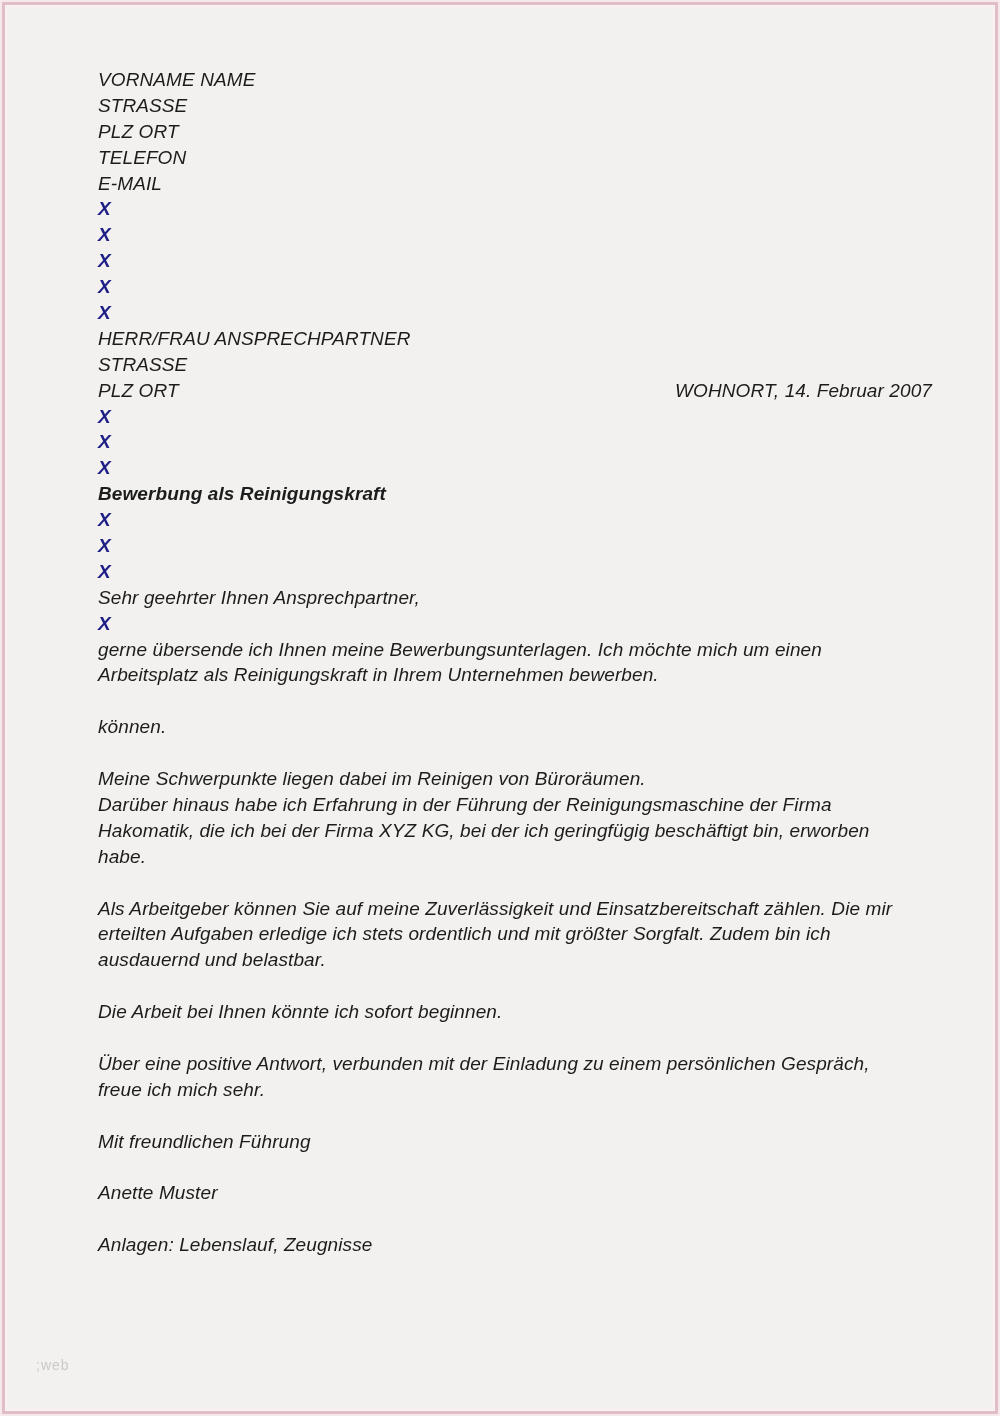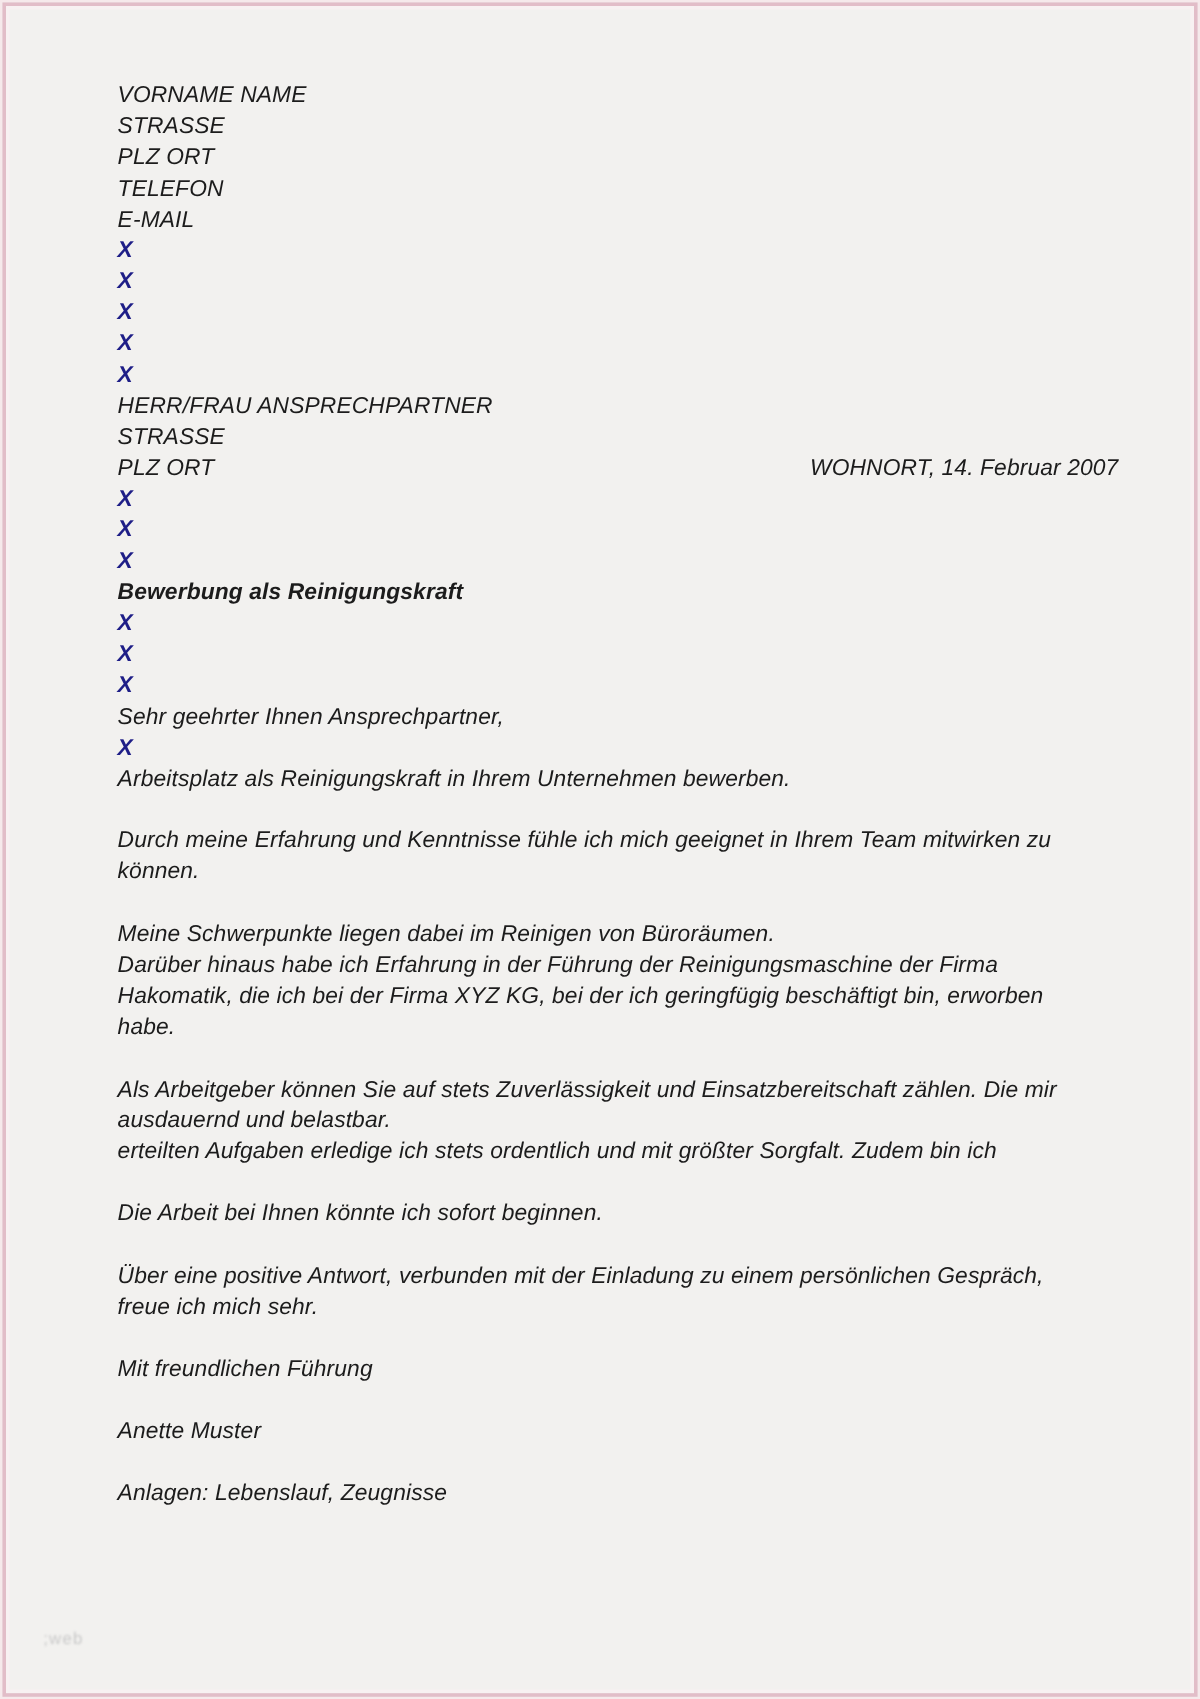--- a/index.html
+++ b/index.html
@@ -82,33 +82,33 @@
         </div>
         <div class="ln x">X</div>
         <div class="ln x">X</div>
         <div class="ln x">X</div>
         <div class="ln b">Bewerbung als Reinigungskraft</div>
         <div class="ln x">X</div>
         <div class="ln x">X</div>
         <div class="ln x">X</div>
         <div class="ln">Sehr geehrter Ihnen Ansprechpartner,</div>
         <div class="ln x">X</div>
+        <div class="ln">gerne übersende ich Ihnen meine Bewerbungsunterlagen. Ich möchte mich um einen</div>
         <div class="ln">Arbeitsplatz als Reinigungskraft in Ihrem Unternehmen bewerben.</div>
         <div class="ln blank">&nbsp;</div>
-        <div class="ln">Durch meine Erfahrung und Kenntnisse fühle ich mich geeignet in Ihrem Team mitwirken zu</div>
         <div class="ln">können.</div>
         <div class="ln blank">&nbsp;</div>
         <div class="ln">Meine Schwerpunkte liegen dabei im Reinigen von Büroräumen.</div>
         <div class="ln">Darüber hinaus habe ich Erfahrung in der Führung der Reinigungsmaschine der Firma</div>
         <div class="ln">Hakomatik, die ich bei der Firma XYZ KG, bei der ich geringfügig beschäftigt bin, erworben</div>
         <div class="ln">habe.</div>
         <div class="ln blank">&nbsp;</div>
-        <div class="ln">Als Arbeitgeber können Sie auf stets Zuverlässigkeit und Einsatzbereitschaft zählen. Die mir</div>
+        <div class="ln">Als Arbeitgeber können Sie auf meine Zuverlässigkeit und Einsatzbereitschaft zählen. Die mir</div>
+        <div class="ln">erteilten Aufgaben erledige ich stets ordentlich und mit größter Sorgfalt. Zudem bin ich</div>
         <div class="ln">ausdauernd und belastbar.</div>
-        <div class="ln">erteilten Aufgaben erledige ich stets ordentlich und mit größter Sorgfalt. Zudem bin ich</div>
         <div class="ln blank">&nbsp;</div>
         <div class="ln">Die Arbeit bei Ihnen könnte ich sofort beginnen.</div>
         <div class="ln blank">&nbsp;</div>
         <div class="ln">Über eine positive Antwort, verbunden mit der Einladung zu einem persönlichen Gespräch,</div>
         <div class="ln">freue ich mich sehr.</div>
         <div class="ln blank">&nbsp;</div>
         <div class="ln">Mit freundlichen Führung</div>
         <div class="ln blank">&nbsp;</div>
         <div class="ln">Anette Muster</div>
         <div class="ln blank">&nbsp;</div>

